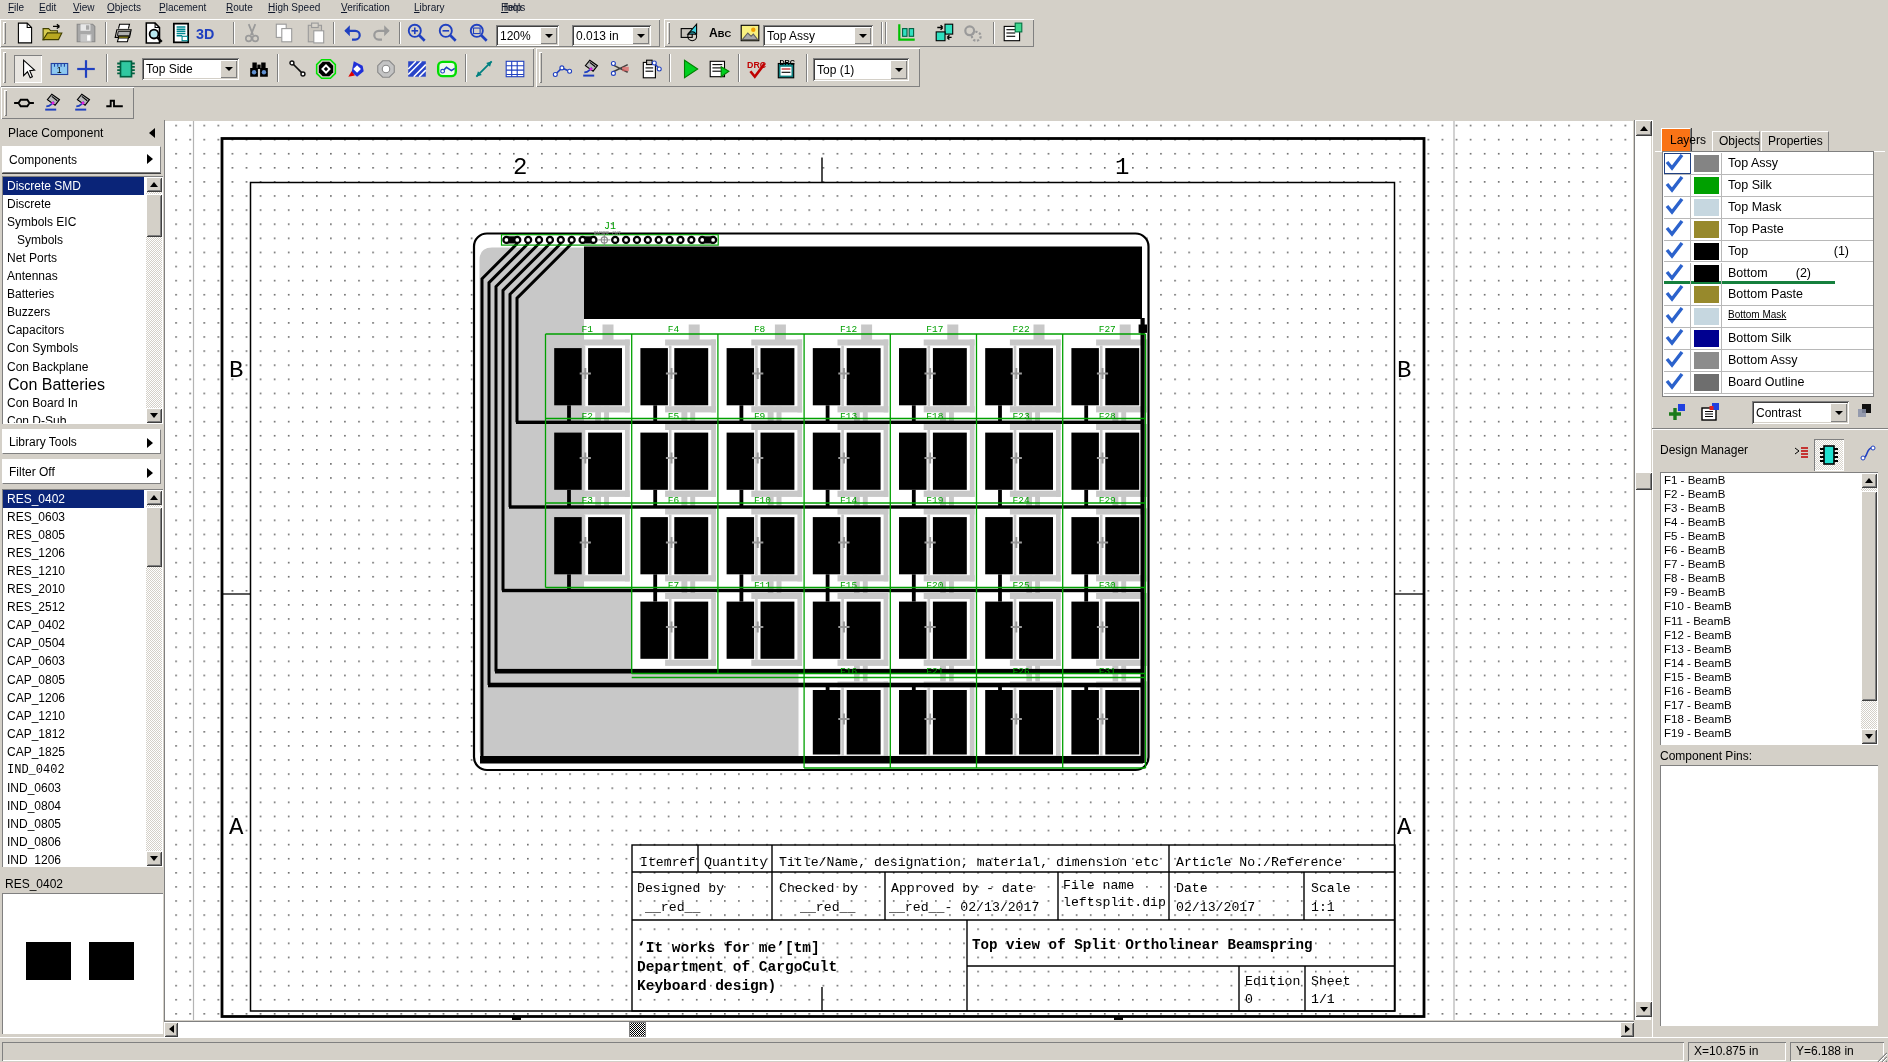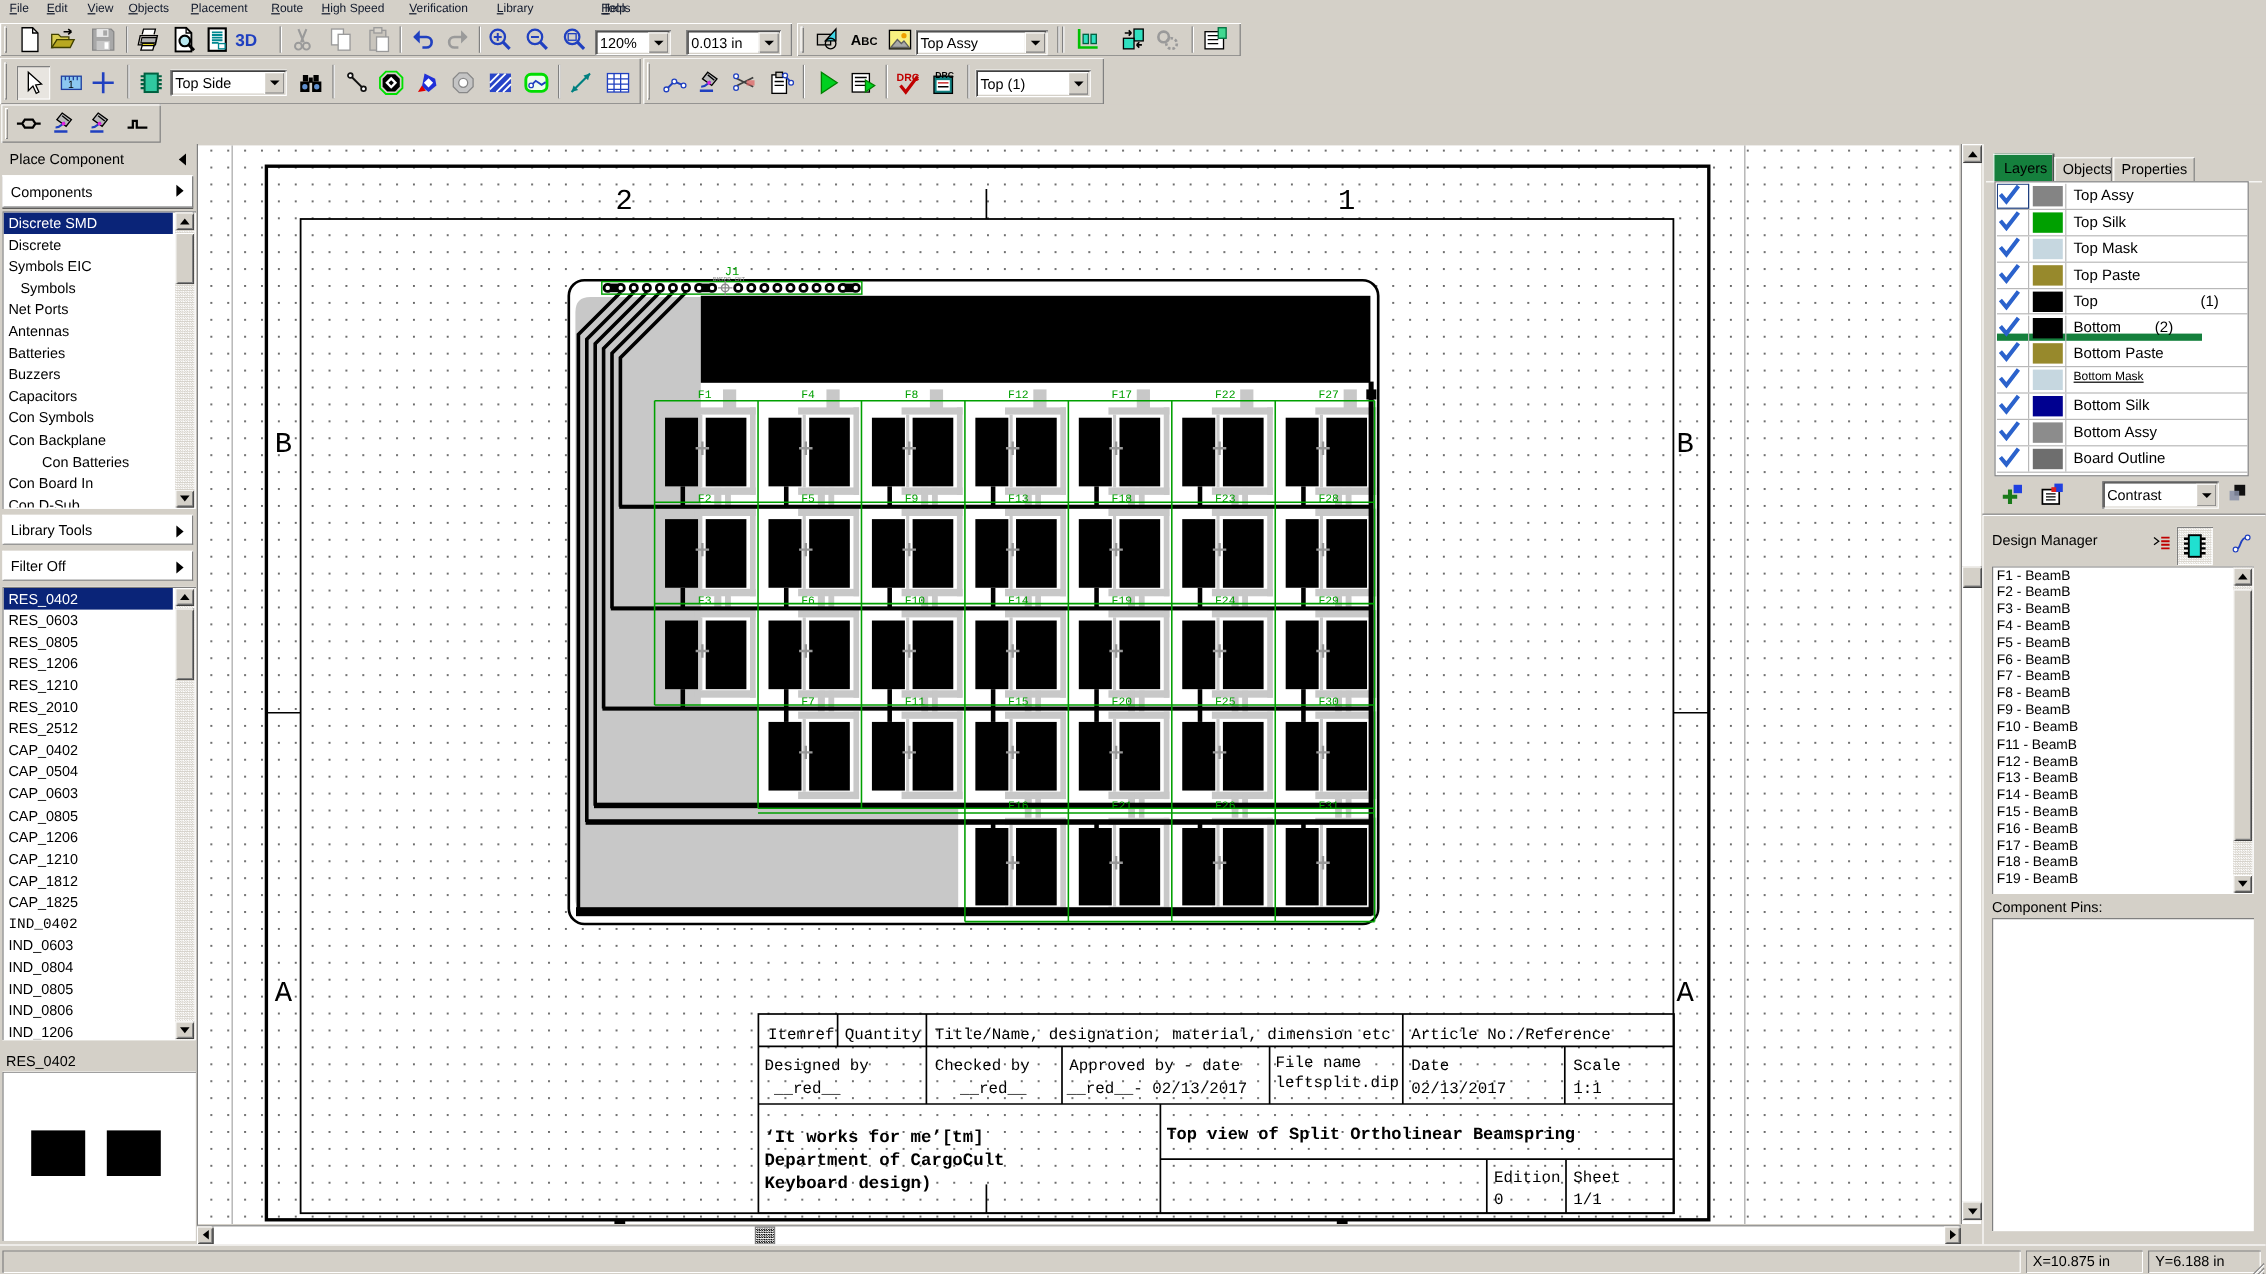--- a/index.html
+++ b/index.html
@@ -436,21 +436,21 @@
       <div style="position:absolute;left:0;top:18.05px;width:141px;height:18px;font-size:12px;line-height:18px;padding-left:4px;white-space:nowrap;overflow:hidden;">Discrete</div>
       <div style="position:absolute;left:0;top:36.1px;width:141px;height:18px;font-size:12px;line-height:18px;padding-left:4px;white-space:nowrap;overflow:hidden;">Symbols EIC</div>
       <div style="position:absolute;left:0;top:54.150000000000006px;width:141px;height:18px;font-size:12px;line-height:18px;padding-left:14px;white-space:nowrap;overflow:hidden;">Symbols</div>
       <div style="position:absolute;left:0;top:72.2px;width:141px;height:18px;font-size:12px;line-height:18px;padding-left:4px;white-space:nowrap;overflow:hidden;">Net Ports</div>
       <div style="position:absolute;left:0;top:90.25px;width:141px;height:18px;font-size:12px;line-height:18px;padding-left:4px;white-space:nowrap;overflow:hidden;">Antennas</div>
       <div style="position:absolute;left:0;top:108.3px;width:141px;height:18px;font-size:12px;line-height:18px;padding-left:4px;white-space:nowrap;overflow:hidden;">Batteries</div>
       <div style="position:absolute;left:0;top:126.35px;width:141px;height:18px;font-size:12px;line-height:18px;padding-left:4px;white-space:nowrap;overflow:hidden;">Buzzers</div>
       <div style="position:absolute;left:0;top:144.4px;width:141px;height:18px;font-size:12px;line-height:18px;padding-left:4px;white-space:nowrap;overflow:hidden;">Capacitors</div>
       <div style="position:absolute;left:0;top:162.45000000000002px;width:141px;height:18px;font-size:12px;line-height:18px;padding-left:4px;white-space:nowrap;overflow:hidden;">Con Symbols</div>
       <div style="position:absolute;left:0;top:180.50000000000003px;width:141px;height:18px;font-size:12px;line-height:18px;padding-left:4px;white-space:nowrap;overflow:hidden;">Con Backplane</div>
-      <div style="position:absolute;left:0;top:198.55000000000004px;width:141px;height:18px;font-size:12px;line-height:18px;padding-left:16px;white-space:nowrap;overflow:hidden;margin-left:16px;">Con Batteries</div>
+      <div style="position:absolute;left:0;top:198.55000000000004px;width:141px;height:18px;font-size:16px;line-height:18px;padding-left:5px;white-space:nowrap;overflow:hidden;">Con Batteries</div>
       <div style="position:absolute;left:0;top:216.60000000000005px;width:141px;height:18px;font-size:12px;line-height:18px;padding-left:4px;white-space:nowrap;overflow:hidden;">Con Board In</div>
       <div style="position:absolute;left:0;top:234.65000000000006px;width:141px;height:18px;font-size:12px;line-height:18px;padding-left:4px;white-space:nowrap;overflow:hidden;">Con D-Sub</div>
     </div>
     <div style="position:absolute;left:144px;top:1px;width:16px;height:246px;background:repeating-conic-gradient(#ffffff 0% 25%, #d4d0c8 0% 50%) 0 0/2px 2px;">
       <div class="sbtn" style="position:absolute;left:0;top:0;width:16px;height:15px;">
         <span style="width:0;height:0;border:4px solid transparent;border-bottom:5px solid #000;margin-bottom:4px;"></span>
       </div>
       <div class="sbtn" style="position:absolute;left:0;bottom:0;width:16px;height:15px;">
         <span style="width:0;height:0;border:4px solid transparent;border-top:5px solid #000;margin-top:4px;"></span>
       </div>
@@ -1020,21 +1020,21 @@
 <div class="ab" style="left:164px;top:1020.5px;width:1470px;height:16px;background:#fff;border-top:1px solid #808080;">
     <div class="sbtn" style="position:absolute;left:0;top:0px;width:14px;height:15px;">
       <span style="width:0;height:0;border:4px solid transparent;border-right:5px solid #000;margin-right:4px;"></span>
     </div>
     <div class="sbtn" style="position:absolute;left:1456px;top:0px;width:14px;height:15px;">
       <span style="width:0;height:0;border:4px solid transparent;border-left:5px solid #000;margin-left:4px;"></span>
     </div>
     <div style="position:absolute;left:465px;top:0px;width:17px;height:15px;background:repeating-conic-gradient(#000 0% 25%, #fff 0% 50%) 0 0/2px 2px;border:1px solid #808080;"></div>
   </div>
 <div class="ab" style="left:1652px;top:120px;width:236px;height:917px;background:#d4d0c8;border-left:1px solid #fff;"></div>
-<div class="ab" style="left:1661px;top:128px;width:50px;height:23px;background:#15803d;border:1px solid #808080;border-bottom:none;border-top-color:#fff;border-left-color:#fff;box-shadow:1px 0 0 #404040;">
+<div class="ab" style="left:1661px;top:128px;width:30px;height:23px;background:#f97316;border:1px solid #808080;border-bottom:none;border-top-color:#fff;border-left-color:#fff;box-shadow:1px 0 0 #404040;">
     <span style="position:absolute;left:8px;top:4px;font-size:12px;">Layers</span>
   </div>
 <div class="ab" style="left:1712px;top:131px;width:48px;height:20px;background:#d4d0c8;border:1px solid #808080;border-bottom:none;border-top-color:#fff;border-left-color:#fff;">
     <span style="position:absolute;left:6px;top:2px;font-size:12px;">Objects</span>
   </div>
 <div class="ab" style="left:1761px;top:131px;width:68px;height:20px;background:#d4d0c8;border:1px solid #808080;border-bottom:none;border-top-color:#fff;border-left-color:#fff;">
     <span style="position:absolute;left:6px;top:2px;font-size:12px;">Properties</span>
   </div>
 <div class="ab" style="left:1655px;top:150.5px;width:230px;height:1px;background:#fff;"></div>
 <div class="ab" style="left:1662px;top:151px;width:212px;height:246px;background:#fff;border:1px solid #808080;">
@@ -1078,21 +1078,21 @@
       <div style="position:absolute;left:0;top:87.6px;width:209px;height:21.9px;border-bottom:1px solid #b8b8b8;">
         <div style="position:absolute;left:0;top:0;width:27px;height:21px;border-right:1px solid #b8b8b8;"><svg width="22" height="18" viewBox="0 0 22 18">
             <path d="M3 9 L8 15 L18 2" fill="none" stroke="#2b62cc" stroke-width="3.4"></path>
           </svg></div>
         <div style="position:absolute;left:28px;top:0;width:30px;height:21px;border-right:1px solid #b8b8b8;">
           <div style="position:absolute;left:2px;top:2px;width:25px;height:17px;background:#000000;"></div>
         </div>
         <span style="position:absolute;left:64px;top:3px;font-size:12.5px;">Top</span>
         <span style="position:absolute;right:24px;top:3px;font-size:12.5px;">(1)</span>
       </div>
-      <div style="position:absolute;left:0;top:109.5px;width:171px;height:21.9px;border-bottom:6px solid #15803d;">
+      <div style="position:absolute;left:0;top:109.5px;width:171px;height:21.9px;border-bottom:3px solid #15803d;">
         <div style="position:absolute;left:0;top:0;width:27px;height:21px;border-right:1px solid #b8b8b8;"><svg width="22" height="18" viewBox="0 0 22 18">
             <path d="M3 9 L8 15 L18 2" fill="none" stroke="#2b62cc" stroke-width="3.4"></path>
           </svg></div>
         <div style="position:absolute;left:28px;top:0;width:30px;height:21px;border-right:1px solid #b8b8b8;">
           <div style="position:absolute;left:2px;top:2px;width:25px;height:17px;background:#000000;"></div>
         </div>
         <span style="position:absolute;left:64px;top:3px;font-size:12.5px;">Bottom</span>
         <span style="position:absolute;right:24px;top:3px;font-size:12.5px;">(2)</span>
       </div>
       <div style="position:absolute;left:0;top:131.4px;width:209px;height:21.9px;border-bottom:1px solid #b8b8b8;">

